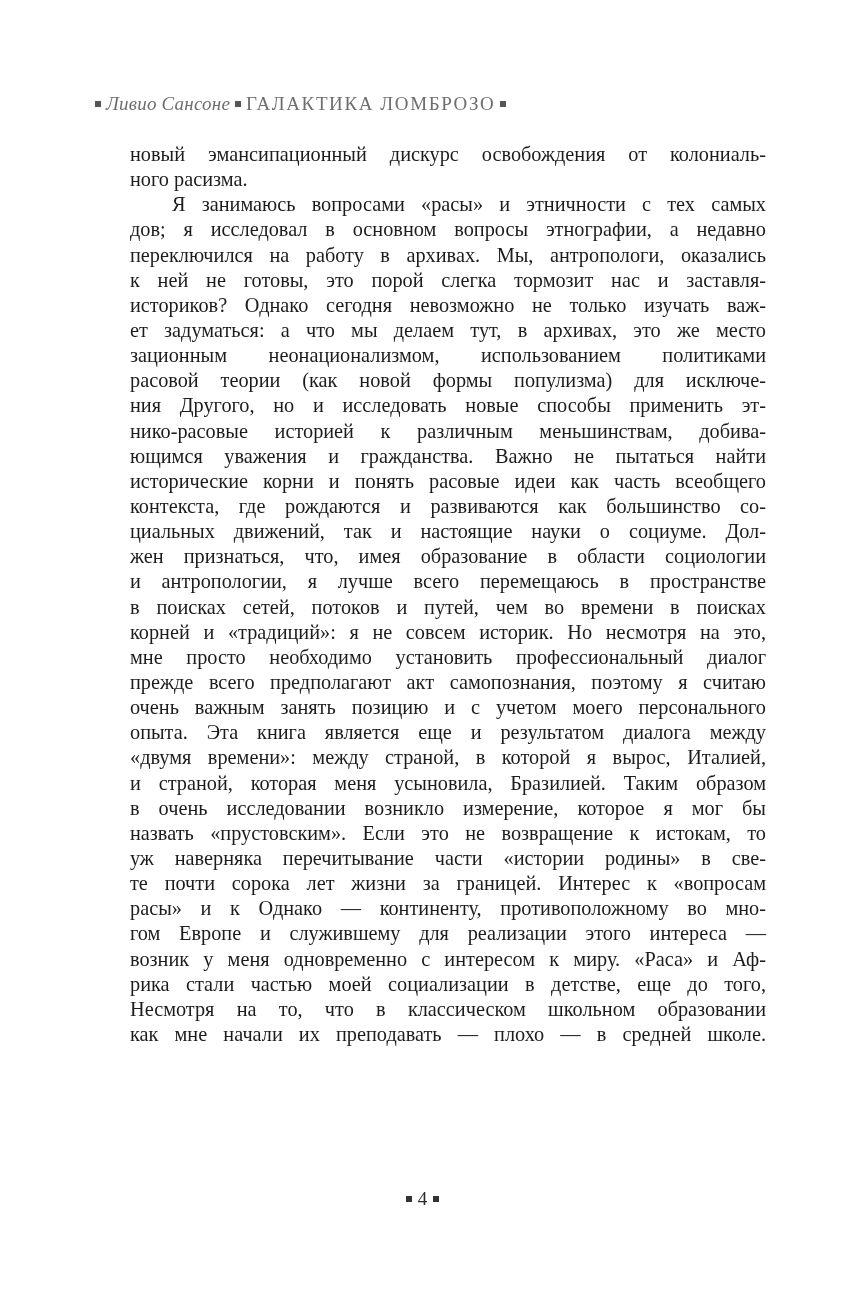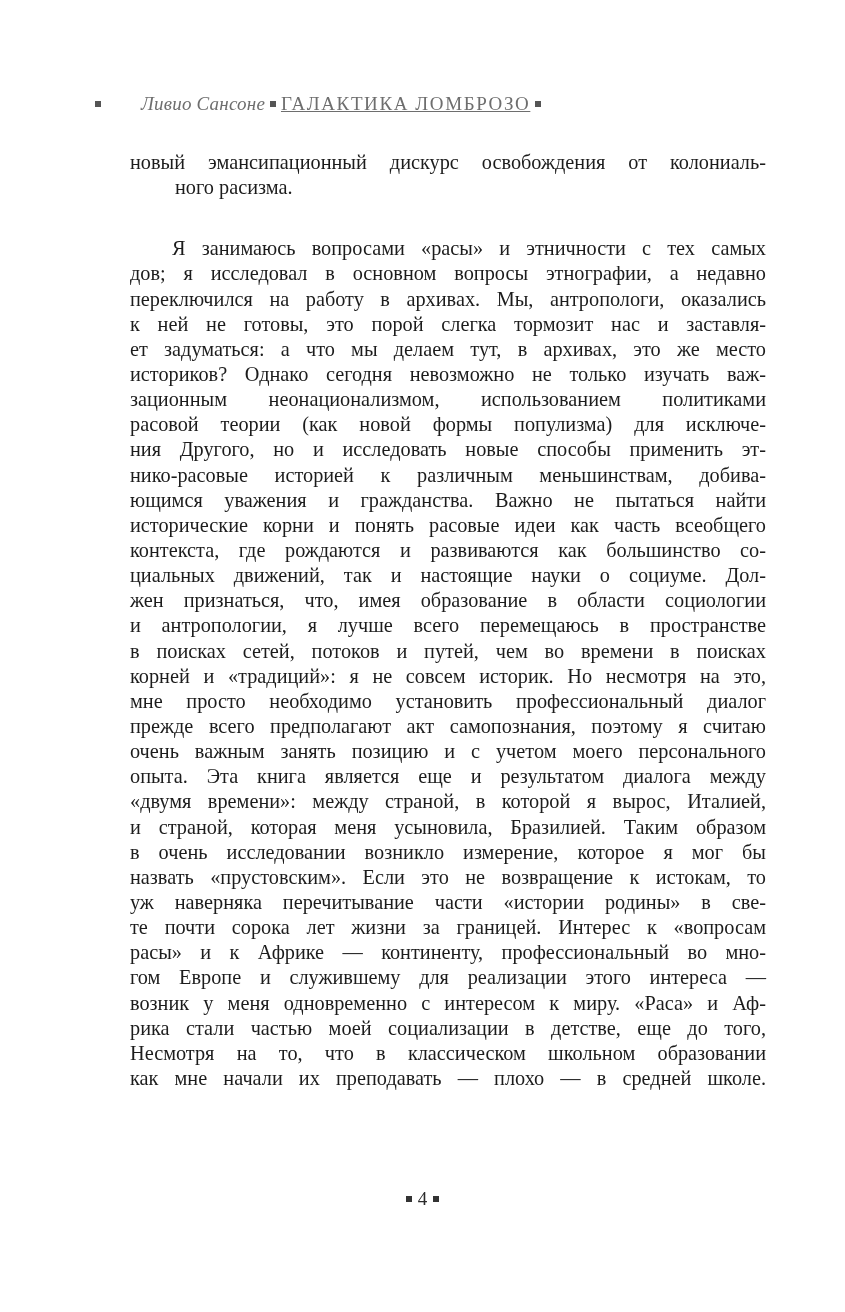--- a/index.html
+++ b/index.html
@@ -6,33 +6,33 @@
   body { width: 845px; height: 1312px; position: relative; overflow: hidden; }
   .running-head {
     position: absolute; left: 95px; top: 93px;
     font-family: "Liberation Serif", "DejaVu Serif", serif;
     font-size: 19px; color: #6e6e6e; white-space: nowrap; letter-spacing: 0.2px;
   }
   .running-head .bullet {
     display: inline-block; width: 6px; height: 6px; background: #555;
     vertical-align: middle; margin: 0 5px 3px 0;
   }
-  .running-head .author { font-style: italic; margin-left: 35px; }
-  .running-head .title { letter-spacing: 1.6px; text-decoration: underline; }
+  .running-head .author { font-style: italic; }
+  .running-head .title { letter-spacing: 1.6px; }
   .text-block {
-    position: absolute; left: 130px; top: 150px; width: 636px;
+    position: absolute; left: 130px; top: 142px; width: 636px;
     font-family: "Liberation Serif", "DejaVu Serif", serif;
     font-size: 20.3px; line-height: 25.15px; color: #1c1c1c;
   }
   .line {
     display: block; height: 25.15px; white-space: nowrap;
     text-align: justify; text-align-last: justify; overflow: visible;
   }
-  .line.last { text-align-last: left; margin-left: 45px; }
-  .line.indent { padding-left: 42px; margin-top: 36px; }
+  .line.last { text-align-last: left; }
+  .line.indent { padding-left: 42px; }
   sup { font-size: 11px; line-height: 0; vertical-align: 7px; }
   .folio {
     position: absolute; left: 0; width: 845px; top: 1188px; text-align: center;
     font-family: "Liberation Serif", "DejaVu Serif", serif;
     font-size: 19px; color: #2a2a2a;
   }
   .folio .sq {
     display: inline-block; width: 6px; height: 6px; background: #333;
     vertical-align: middle; margin: 0 6px 3px 6px;
   }
@@ -51,22 +51,22 @@
   <div>
     <span class="line">новый эмансипационный дискурс освобождения от колониаль-</span>
     <span class="line last">ного расизма.</span>
   </div>
 
   <div>
     <span class="line indent">Я занимаюсь вопросами «расы» и этничности с тех самых</span>
     <span class="line">дов; я исследовал в основном вопросы этнографии, а недавно</span>
     <span class="line">переключился на работу в архивах. Мы, антропологи, оказались</span>
     <span class="line">к ней не готовы, это порой слегка тормозит нас и заставля-</span>
+    <span class="line">историков? Однако сегодня невозможно не только изучать важ-</span>
     <span class="line">ет задуматься: а что мы делаем тут, в архивах, это же место</span>
-    <span class="line">историков? Однако сегодня невозможно не только изучать важ-</span>
     <span class="line">зационным неонационализмом, использованием политиками</span>
     <span class="line">расовой теории (как новой формы популизма) для исключе-</span>
     <span class="line">ния Другого, но и исследовать новые способы применить эт-</span>
     <span class="line">нико-расовые историей к различным меньшинствам, добива-</span>
     <span class="line">ющимся уважения и гражданства. Важно не пытаться найти</span>
     <span class="line">исторические корни и понять расовые идеи как часть всеобщего</span>
     <span class="line">контекста, где рождаются и развиваются как большинство со-</span>
     <span class="line">циальных движений, так и настоящие науки о социуме. Дол-</span>
     <span class="line">жен признаться, что, имея образование в области социологии</span>
     <span class="line">и антропологии, я лучше всего перемещаюсь в пространстве</span>
@@ -78,21 +78,21 @@
   <div>
     <span class="line">прежде всего предполагают акт самопознания, поэтому я считаю</span>
     <span class="line">очень важным занять позицию и с учетом моего персонального</span>
     <span class="line">опыта. Эта книга является еще и результатом диалога между</span>
     <span class="line">«двумя времени»: между страной, в которой я вырос, Италией,</span>
     <span class="line">и страной, которая меня усыновила, Бразилией. Таким образом</span>
     <span class="line">в очень исследовании возникло измерение, которое я мог бы</span>
     <span class="line">назвать «прустовским». Если это не возвращение к истокам, то</span>
     <span class="line">уж наверняка перечитывание части «истории родины» в све-</span>
     <span class="line">те почти сорока лет жизни за границей. Интерес к «вопросам</span>
-    <span class="line">расы» и к Африке — континенту, профессиональный во мно-</span>
+    <span class="line">расы» и к Однако — континенту, противоположному во мно-</span>
     <span class="line">гом Европе и служившему для реализации этого интереса —</span>
     <span class="line">возник у меня одновременно с интересом к миру. «Раса» и Аф-</span>
     <span class="line">рика стали частью моей социализации в детстве, еще до того,</span>
     <span class="line">Несмотря на то, что в классическом школьном образовании</span>
     <span class="line">как мне начали их преподавать — плохо — в средней школе.</span>
   </div>
 </div>
 
 <div class="folio">
   <span class="sq"></span><span>4</span><span class="sq"></span>

